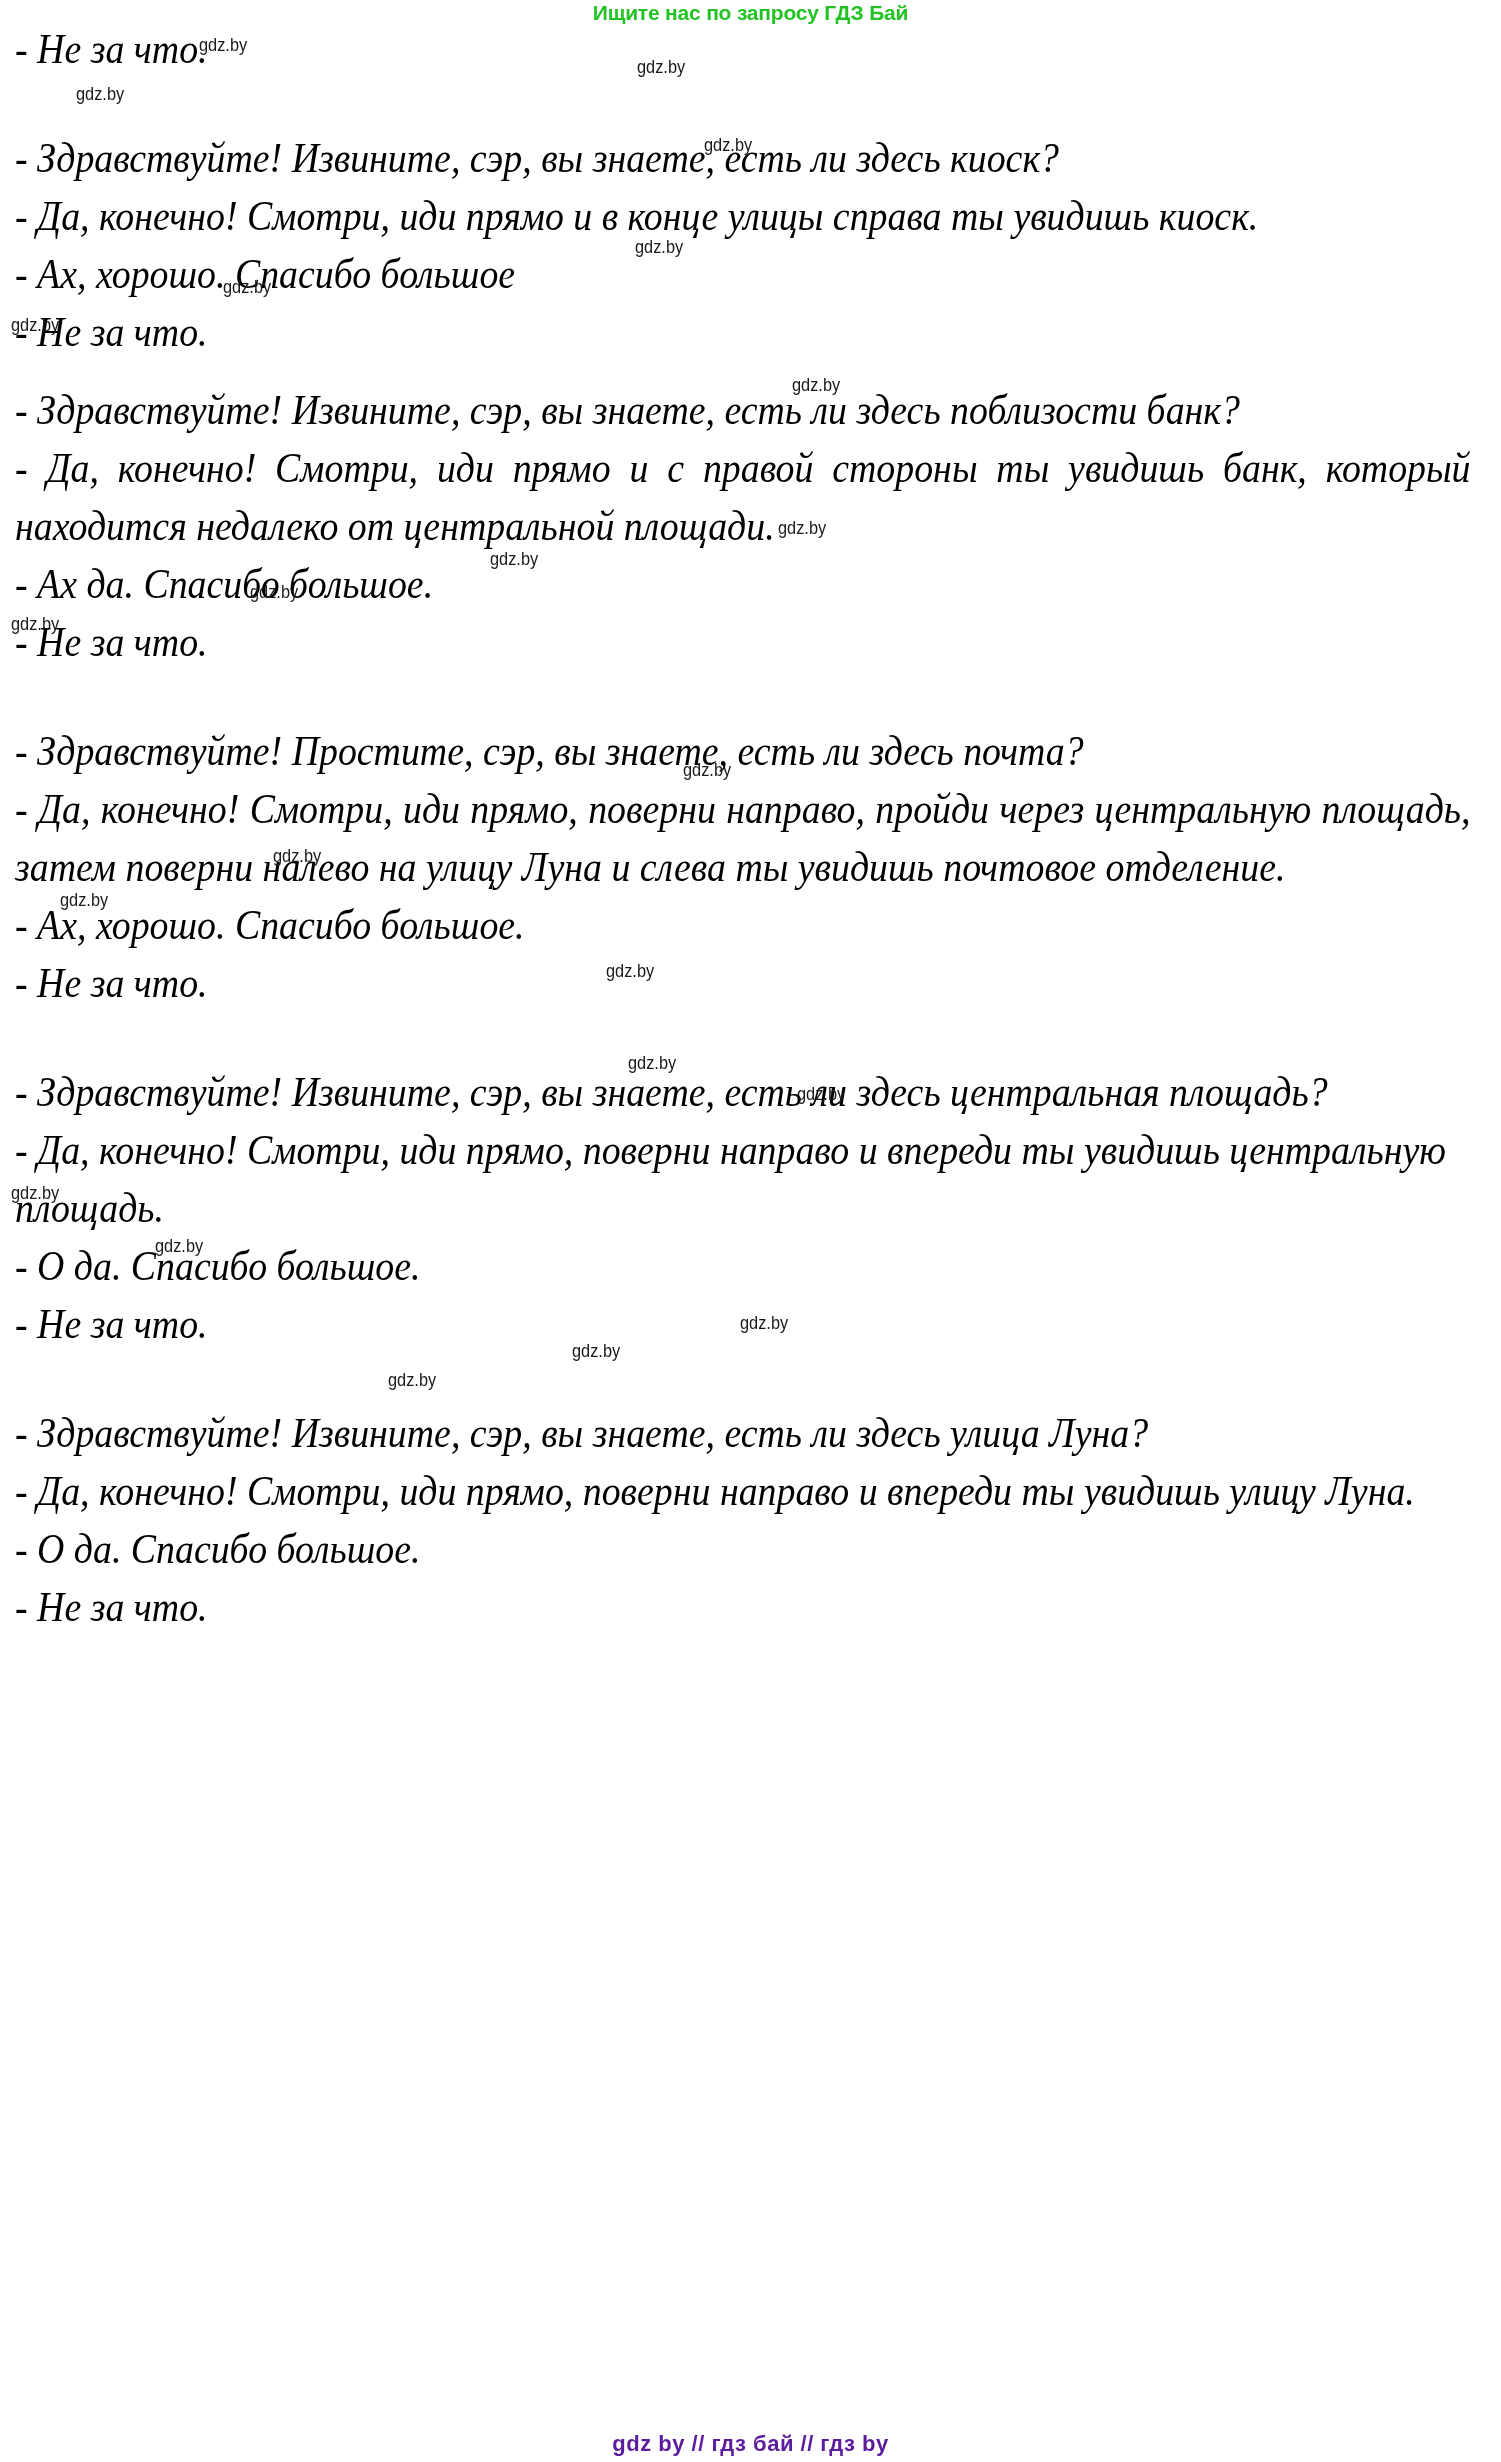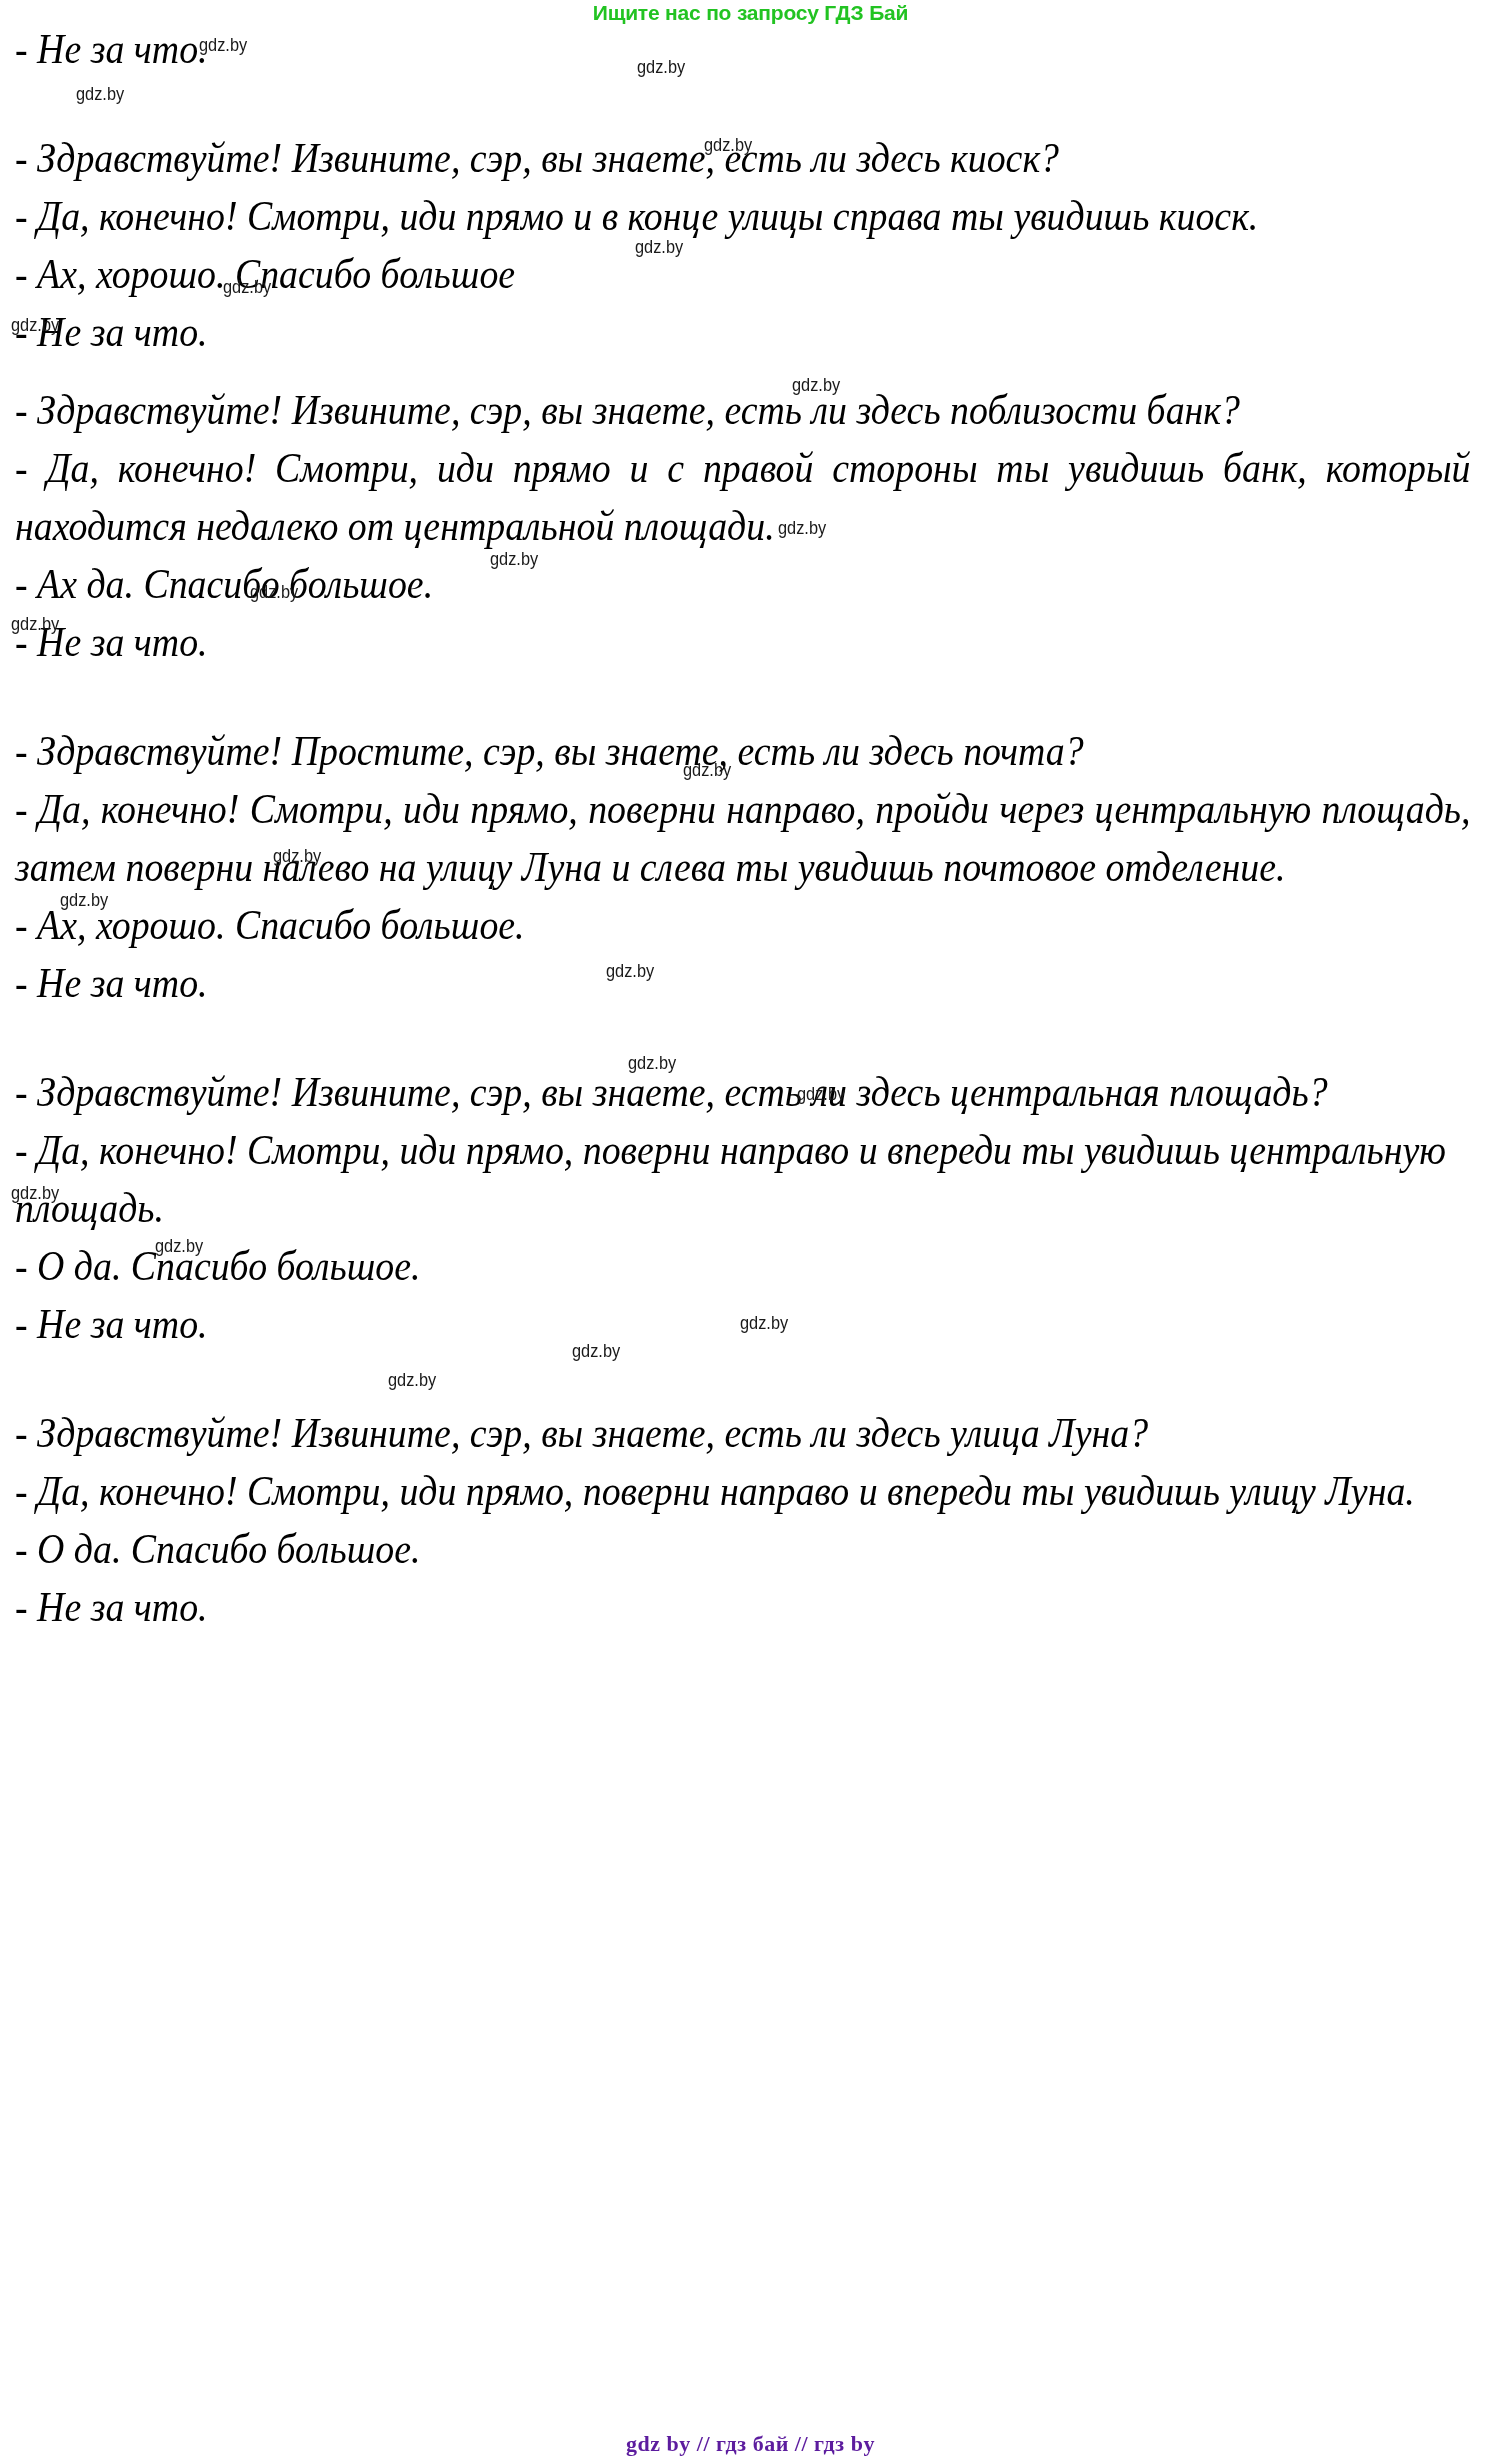--- a/index.html
+++ b/index.html
@@ -34,21 +34,21 @@
     letter-spacing: -0.2px;
   }
 
   
   .footer-banner {
     position: absolute;
     bottom: 5.5px;
     left: 0;
     width: 1501px;
     text-align: center;
-    font-family: Liberation Serif, serif;
+    font-family: Liberation Sans, sans-serif;
     font-weight: bold;
     font-size: 22px;
     line-height: 25.6px;
     color: #5c1c9e;
     letter-spacing: 0.5px;
   }
 
   
   .content {
     position: absolute;

